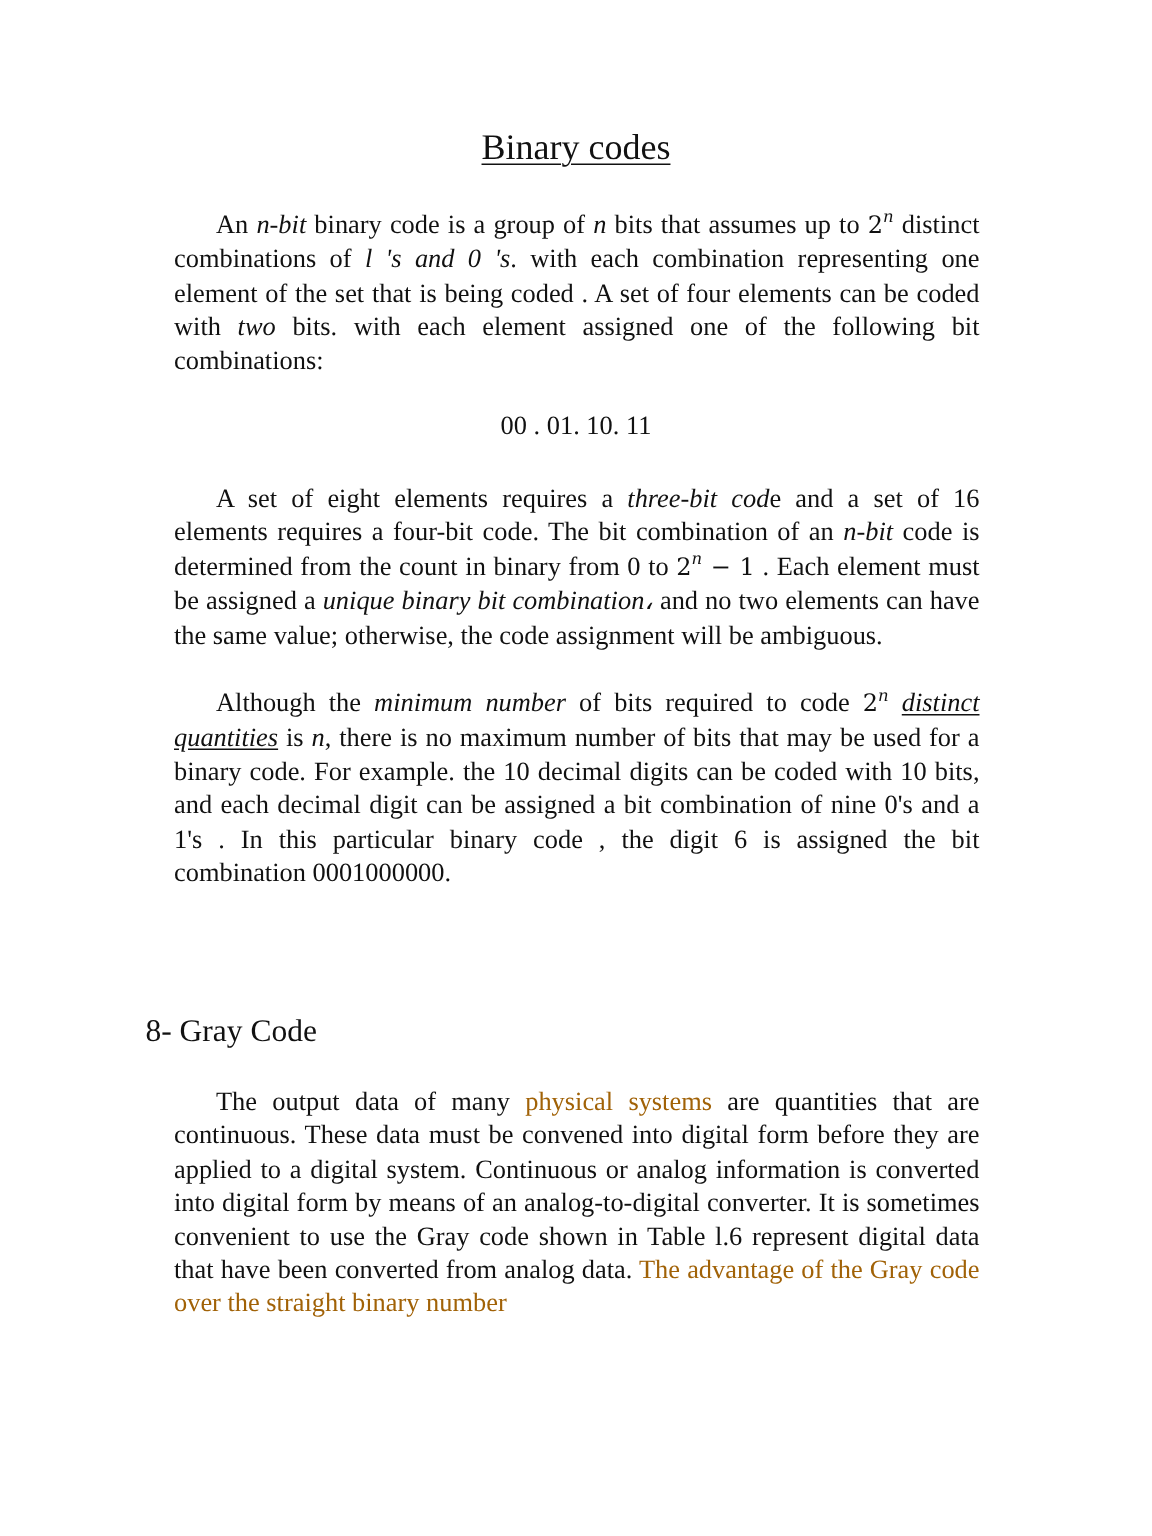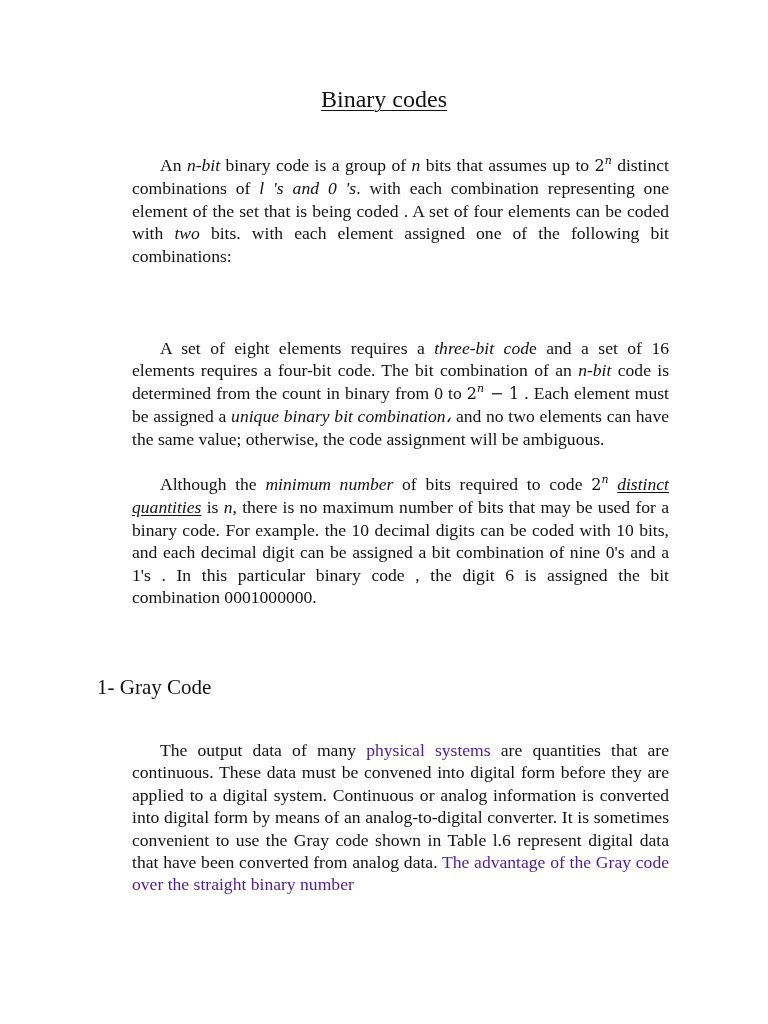--- a/index.html
+++ b/index.html
@@ -33,21 +33,21 @@
       text-decoration-thickness: 1px;
     }
     .para {
       position: absolute;
       left: 116px;
       width: 537px;
       font-size: 17.6px;
       line-height: 22.4px;
       text-align: justify;
       text-indent: 28px;
-      margin: 16px;
+      margin: 0;
     }
     .p1 { top: 138px; }
     .combos {
       position: absolute;
       top: 273px;
       left: 0;
       width: 768px;
       text-align: center;
       font-size: 17.6px;
     }
@@ -55,34 +55,35 @@
     .p3 { top: 457px; }
     .heading {
       position: absolute;
       top: 675px;
       left: 97px;
       font-size: 21px;
     }
     .p4 { top: 723px; }
     .math { font-family: "DejaVu Serif", serif; font-size: 16px; }
     sup { font-size: 11px; line-height: 0; vertical-align: 7px; font-style: italic; }
-    .red { color: #4c1d95; }
+    .red { color: #a16207; }
     .ul { text-decoration: underline; text-underline-offset: 2px; }
   </style>
 </head>
 <body>
 
 <div class="page">
 
   <div class="title">Binary codes</div>
 
   <p class="para p1"><span>An </span><i>n-bit</i><span> binary code is a group of </span><i>n</i><span> bits that assumes up to </span><span class="math"><span>2</span><sup>n</sup></span><span> distinct combinations of  </span><i>l 's and 0 's</i><span>. with each combination representing one element of the set that is being coded . A set of four elements can be coded with </span><i>two</i><span> bits. with each element assigned one of the following bit combinations:</span></p>
 
+  <div class="combos">00 . 01. 10. 11</div>
 
   <p class="para p2"><span>A set of eight elements requires a </span><i>three-bit cod</i><span>e and a set of 16 elements requires a four-bit code. The bit combination of an </span><i>n-bit</i><span> code is determined from the count in binary from 0 to </span><span class="math"><span>2</span><sup>n</sup><span> − 1</span></span><span> . Each element must be assigned a </span><i>unique binary bit combination،</i><span> and no two elements can have the same value; otherwise, the code assignment  will be ambiguous.</span></p>
 
   <p class="para p3"><span>Although the </span><i>minimum number</i><span> of bits required to code </span><span class="math"><span>2</span><sup>n</sup></span> <i class="ul">distinct quantities</i><span> is </span><i>n</i><span>, there is no maximum number of bits that may be used for a binary code. For example. the 10 decimal digits can be coded with 10 bits, and each decimal digit can be assigned a bit combination of nine 0's and a 1's . In this particular binary code  , the digit 6 is assigned the bit combination 0001000000.</span></p>
 
-  <div class="heading">1- Gray Code</div>
+  <div class="heading">8- Gray Code</div>
 
   <p class="para p4"><span>The output data of many </span><span class="red">physical systems</span><span> are quantities that are continuous. These data must be convened into digital form before they are applied to a digital system. Continuous or analog information is converted into digital form by means of an analog-to-digital converter. It is sometimes convenient to use the Gray code shown in Table l.6 represent digital data that have been converted from analog data. </span><span class="red">The advantage of the Gray code over the straight binary number</span></p>
 
 </div>
 
 </body></html>

